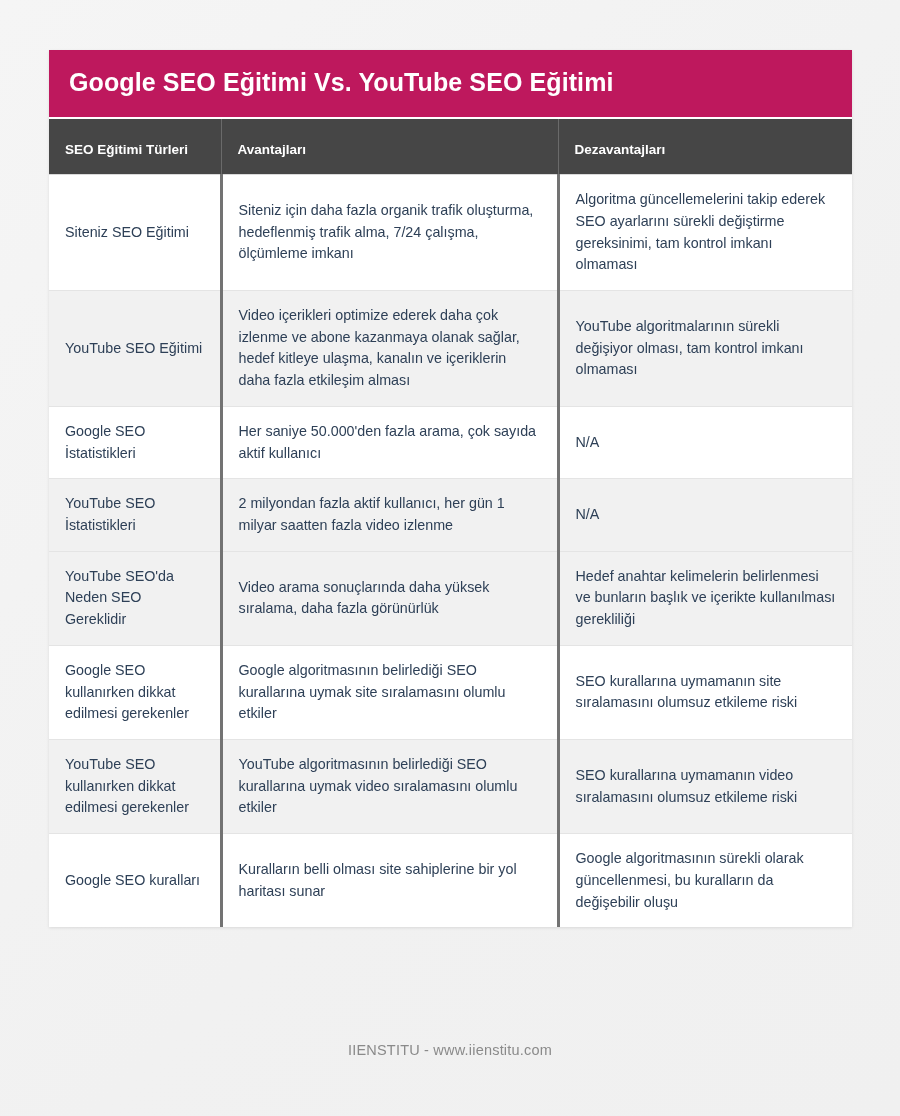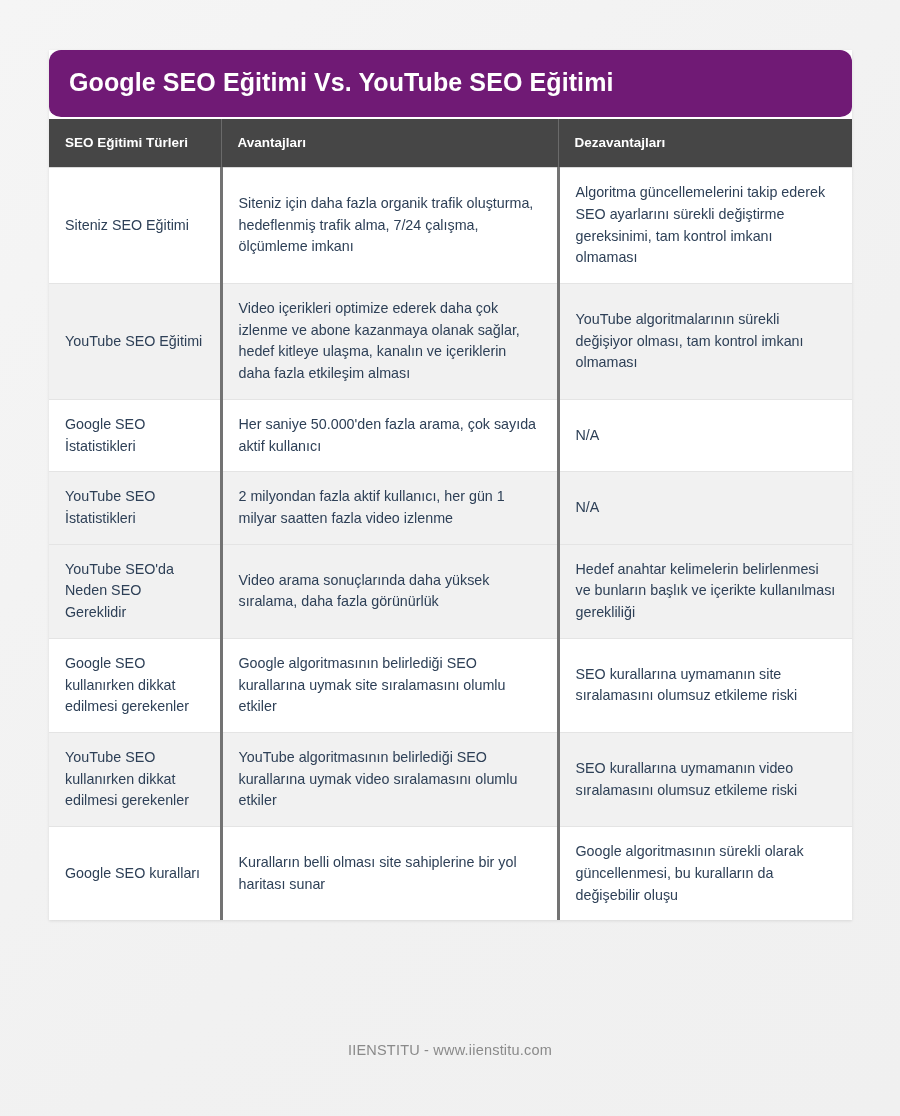--- a/index.html
+++ b/index.html
@@ -26,49 +26,48 @@
   .table-wrap {
     position: absolute;
     left: 49px;
     top: 50px;
     width: 803px;
     background: #ffffff;
     box-shadow: 0 1px 3px rgba(0,0,0,0.10);
   }
 
   .title-bar {
-    background: #701a75;
+    background: #be185d;
     color: #ffffff;
     padding: 18px 20px 19px 20px;
     font-size: 25px;
     font-weight: bold;
     letter-spacing: 0.1px;
     line-height: 1.18;
     border-bottom: 2px solid #ffffff;
-    border-radius: 12px;
   }
 
   table.cmp {
     width: 100%;
     border-collapse: collapse;
     table-layout: fixed;
   }
 
   table.cmp col.c1 { width: 172px; }
   table.cmp col.c2 { width: 337px; }
   table.cmp col.c3 { width: 294px; }
 
   table.cmp thead th {
     background: #464646;
     color: #ffffff;
     font-size: 13.5px;
     font-weight: bold;
     text-align: left;
     vertical-align: middle;
-    padding: 14px 16px 15px 16px;
+    padding: 21px 16px 15px 16px;
     line-height: 1.45;
     border-right: 1px solid #6a6a6a;
     border-bottom: 1px solid #d9d9d9;
     height: 44px;
     box-sizing: border-box;
   }
   table.cmp thead th:last-child { border-right: none; }
 
   table.cmp tbody td {
     font-size: 14.3px;

